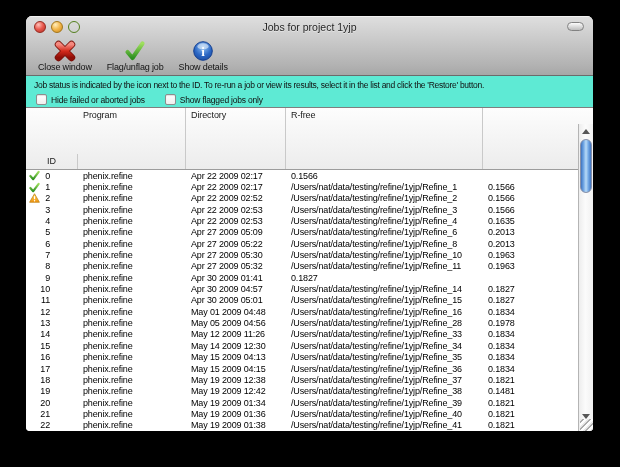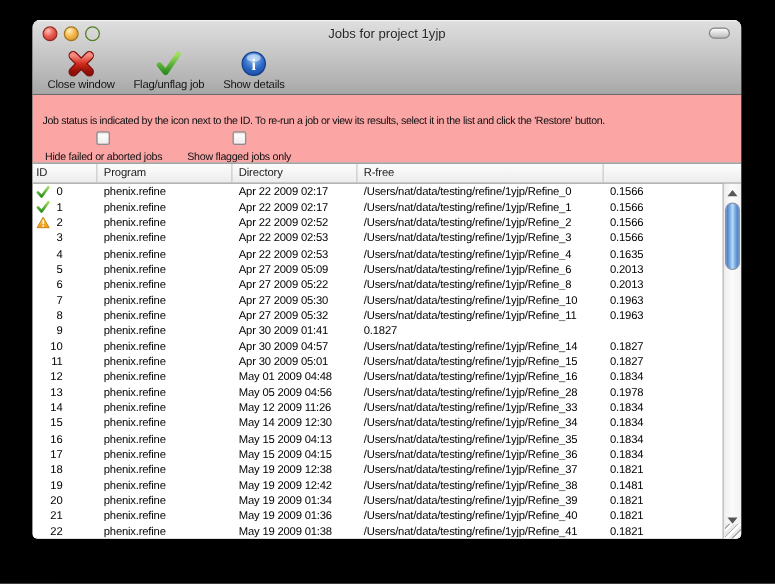--- a/index.html
+++ b/index.html
@@ -25,37 +25,37 @@
   .oval{position:absolute;right:9px;top:6px;width:17px;height:9px;border-radius:5px;
     background:linear-gradient(#fcfcfc,#bdbdbd);border:1px solid #828282;box-sizing:border-box;}
 
   .toolbar{height:37px;display:flex;align-items:flex-start;gap:15px;
     padding:2px 0 0 12px;box-sizing:border-box;}
   .tb-item{display:flex;flex-direction:column;align-items:center;cursor:default;}
   .tb-icon{height:22px;display:flex;align-items:center;justify-content:center;}
   .tb-label{font-size:9px;letter-spacing:-.15px;color:#141414;white-space:nowrap;}
 
   
-  .content-strip{flex:0 0 31px;background:#fca5a5;padding:15px 8px 0 8px;box-sizing:border-box;}
+  .content-strip{flex:0 0 31px;background:#5eead4;padding:4px 8px 0 8px;box-sizing:border-box;}
   .info{font-size:8.5px;letter-spacing:-.28px;color:#101010;white-space:nowrap;overflow:hidden;}
   .filters{display:flex;align-items:center;margin-top:4px;padding-left:2px;}
-  .cb{display:flex;align-items:center;gap:4px;margin-right:20px;flex-direction:column;}
+  .cb{display:flex;align-items:center;gap:4px;margin-right:20px;}
   .cb-box{width:11px;height:11px;border-radius:2px;box-sizing:border-box;
     background:linear-gradient(#ffffff,#efefef);border:1px solid #8d8d8d;
     box-shadow:inset 0 1px 1px rgba(0,0,0,.12);}
   .cb-label{font-size:8.5px;letter-spacing:-.2px;color:#101010;white-space:nowrap;}
 
   
   .table{flex:1 1 auto;position:relative;background:#fff;border-top:1px solid #7f7f7f;
     display:flex;flex-direction:column;overflow:hidden;}
   .thead{flex:0 0 16px;display:grid;grid-template-columns:52px 108px 100px 197px 91px 1fr;
     background:linear-gradient(#fdfdfd,#ececec);border-bottom:1px solid #9c9c9c;box-sizing:border-box;}
   .th{font-size:9px;letter-spacing:-.1px;color:#1a1a1a;line-height:15px;padding-left:5px;
     border-right:1px solid #c9c9c9;white-space:nowrap;overflow:hidden;}
-  .th:first-child{padding-left:3px;}
+  .th:first-child{padding-left:21px;margin-top:46px;}
   .th:last-child{border-right:none;}
 
   .tbody{flex:1 1 auto;display:flex;flex-direction:column;padding-right:15px;box-sizing:border-box;}
   .trow{flex:1 1 0;display:grid;grid-template-columns:52px 108px 100px 197px 91px;align-items:center;}
   .td{font-size:9px;letter-spacing:-.15px;color:#000;white-space:nowrap;overflow:hidden;padding-left:5px;}
   .td.c-id{display:flex;align-items:center;padding-left:2px;}
   .icon-slot{width:12px;height:11px;display:flex;align-items:center;justify-content:center;flex:0 0 12px;}
   .idnum{display:inline-block;width:10px;text-align:right;}
 
   
@@ -174,21 +174,20 @@
           <div class="td c-id">
             <span class="icon-slot">
               <svg width="11" height="11" viewBox="0 0 12 12">
                 <path d="M1.5 6.5 L4.6 10 L10.5 2" fill="none" stroke="url(#gcheck)" stroke-width="2.4" stroke-linecap="round" stroke-linejoin="round"></path>
               </svg>
             </span>
             <span class="idnum">0</span>
           </div>
           <div class="td">phenix.refine</div>
           <div class="td">Apr 22 2009 02:17</div>
-          <div class="td">/Users/nat/data/testing/refine/1yjp/Refine_0</div>
           <div class="td">0.1566</div>
         </div>
         <div class="trow">
           <div class="td c-id">
             <span class="icon-slot">
               <svg width="11" height="11" viewBox="0 0 12 12">
                 <path d="M1.5 6.5 L4.6 10 L10.5 2" fill="none" stroke="url(#gcheck)" stroke-width="2.4" stroke-linecap="round" stroke-linejoin="round"></path>
               </svg>
             </span>
             <span class="idnum">1</span>

